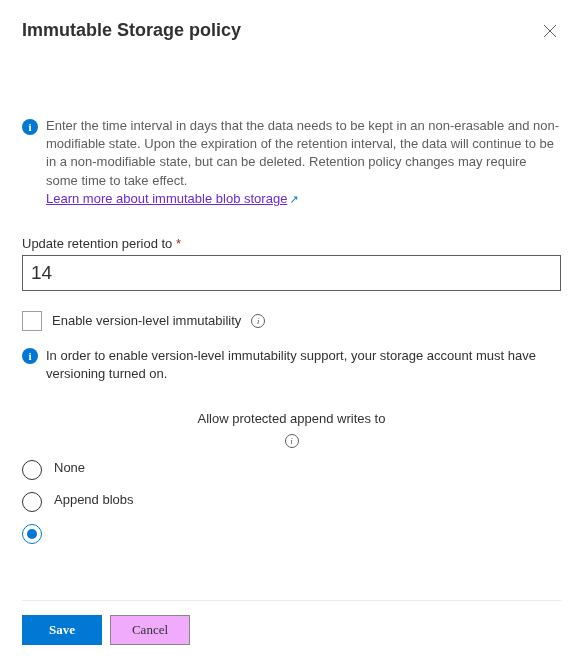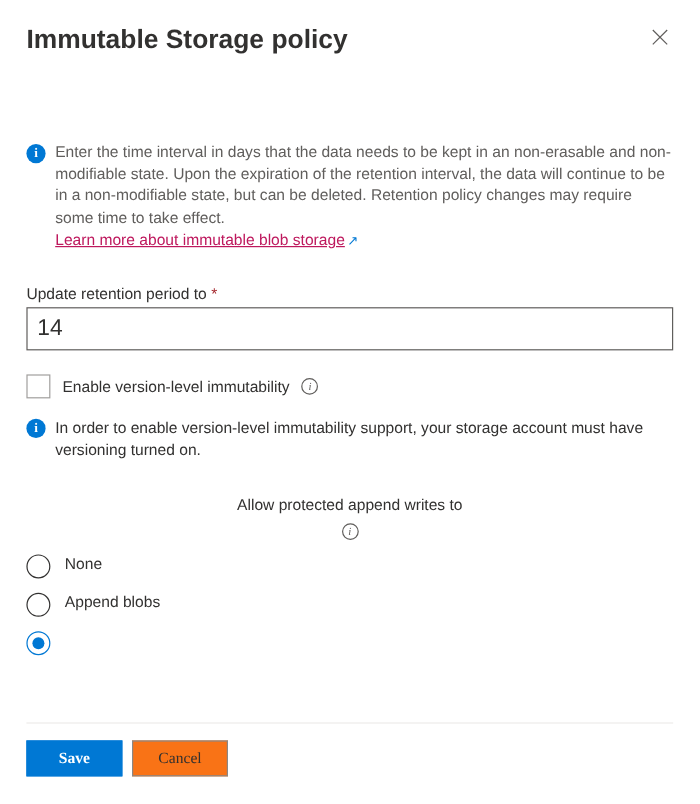--- a/index.html
+++ b/index.html
@@ -11,21 +11,21 @@
       width: 583px;
       background: #ffffff;
     }
     .header {
       display: flex;
       justify-content: space-between;
       align-items: flex-start;
       margin-bottom: 72px;
     }
     .title {
-      font-size: 22px;
+      font-size: 18px;
       font-weight: 600;
       color: #323130;
     }
     .close-btn {
       cursor: pointer;
       padding: 4px;
       color: #605e5c;
     }
     .info-block {
       display: flex;
@@ -46,21 +46,21 @@
       font-weight: bold;
       font-size: 11px;
       font-family: Georgia, serif;
       margin-top: 2px;
     }
     .info-text {
       color: #605e5c;
       line-height: 1.4;
     }
     .learn-link {
-      color: #be185d;
+      color: #6d28d9;
       text-decoration: underline;
     }
     .ext-icon {
       color: #0078d4;
       margin-left: 2px;
       font-size: 11px;
     }
     .field-label {
       margin-bottom: 4px;
       color: #323130;
@@ -165,21 +165,21 @@
       cursor: pointer;
       min-width: 80px;
     }
     .btn-primary {
       background: #0078d4;
       color: #fff;
       border: 1px solid #0078d4;
       font-weight: 600;
     }
     .btn-secondary {
-      background: #f97316;
+      background: #f0abfc;
       color: #323130;
       border: 1px solid #8a8886;
     }
   </style>
 </head>
 <body>
 
 <div class="header">
   <h1 class="title">Immutable Storage policy</h1>
   <div class="close-btn">

